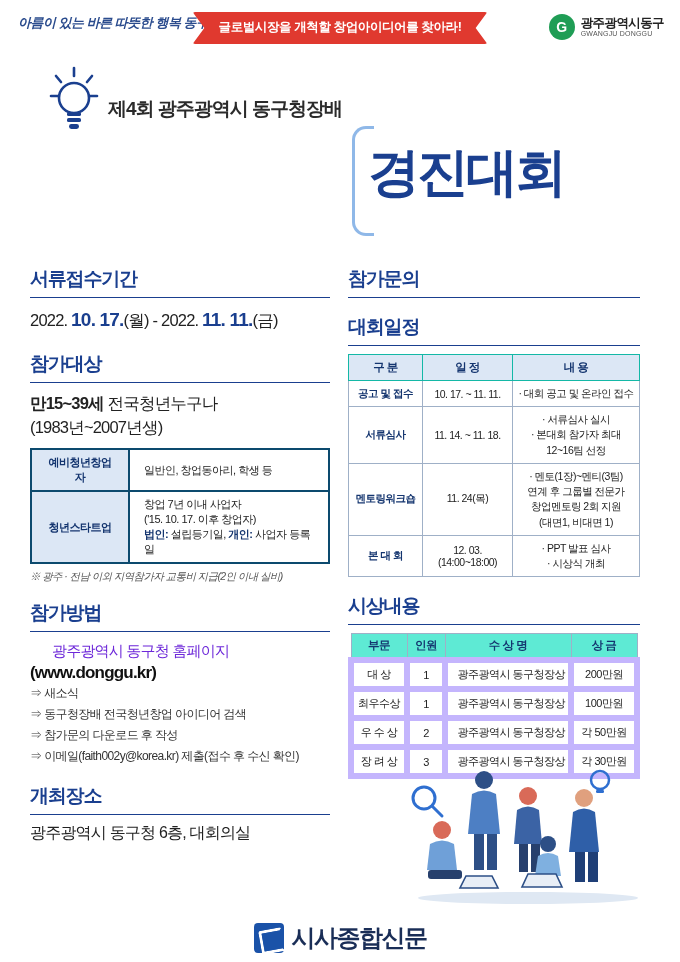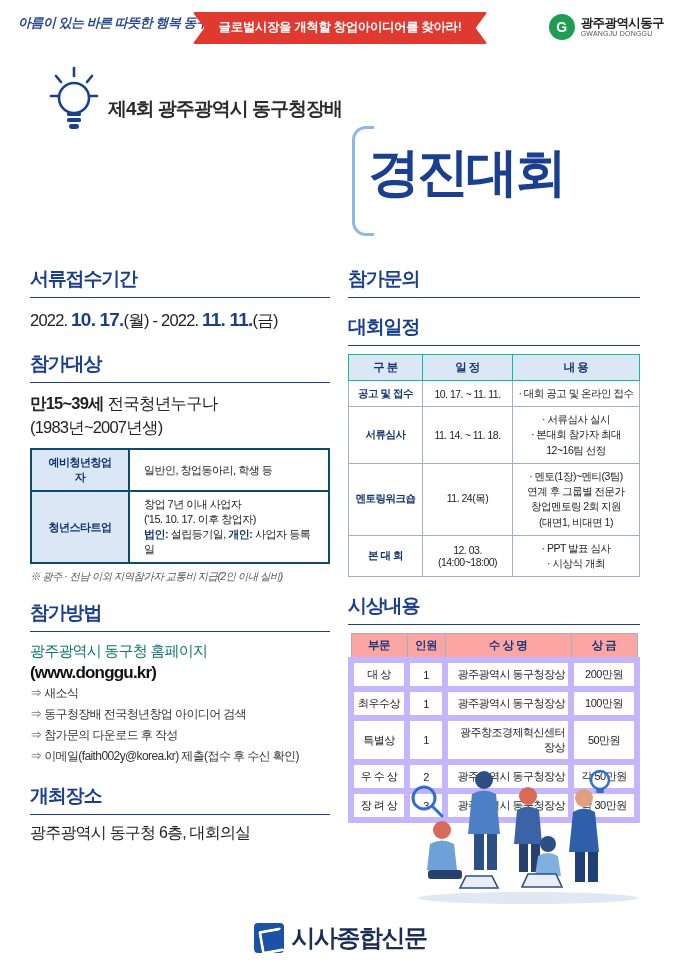--- a/index.html
+++ b/index.html
@@ -150,36 +150,36 @@
     border: 1px solid #9fb0c7; padding: 5px 4px;
     font-size: 10.5px; letter-spacing: -0.5px; color: #222;
     vertical-align: middle;
   }
   .tbl-sched td.c { text-align: center; font-weight: bold; color: #14356f; }
   .tbl-sched td.d { text-align: center; }
   .tbl-sched td.n { text-align: center; line-height: 1.45; border-radius: 12px; }
 
   .tbl-prize { margin-top: 6px; font-size: 11px; }
   .tbl-prize th {
-    background: #fca5a5; color: #14356f; font-weight: bold;
+    background: #5eead4; color: #14356f; font-weight: bold;
     border: 1px solid #9fb0c7; padding: 4px 2px; font-size: 11.5px;
     letter-spacing: -0.5px;
   }
   .tbl-prize td {
     border: 6px solid #c4b5fd; padding: 4px 3px;
     font-size: 11px; letter-spacing: -0.5px; color: #222; text-align: center;
   }
   .tbl-prize td.left { text-align: right; }
 
   .contact-line {
     font-size: 16.5px; color: #222; letter-spacing: -0.8px;
   }
   .contact-line .bold { font-weight: bold; }
 
-  .method-line { font-size: 15px; color: #0f766e; letter-spacing: -0.8px; line-height: 1.5; }
+  .method-line { font-size: 15px; color: #6d28d9; letter-spacing: -0.8px; line-height: 1.5; margin-left: 22px; }
   .method-url { font-size: 17px; font-weight: bold; color: #111; letter-spacing: -0.8px; }
   .arrow-line { font-size: 12px; color: #333; letter-spacing: -0.6px; line-height: 1.75; }
 
   
   .illus {
     position: absolute; right: 22px; bottom: 54px;
     width: 270px; height: 150px;
   }
 
   
@@ -382,26 +382,20 @@
               <td class="left">광주광역시 동구청장상</td>
               <td>200만원</td>
             </tr>
             <tr>
               <td>최우수상</td>
               <td>1</td>
               <td class="left">광주광역시 동구청장상</td>
               <td>100만원</td>
             </tr>
             <tr>
-              <td>특별상</td>
-              <td>1</td>
-              <td class="left">광주창조경제혁신센터장상</td>
-              <td>50만원</td>
-            </tr>
-            <tr>
               <td>우 수 상</td>
               <td>2</td>
               <td class="left">광주광역시 동구청장상</td>
               <td>각 50만원</td>
             </tr>
             <tr>
               <td>장 려 상</td>
               <td>3</td>
               <td class="left">광주광역시 동구청장상</td>
               <td>각 30만원</td>

